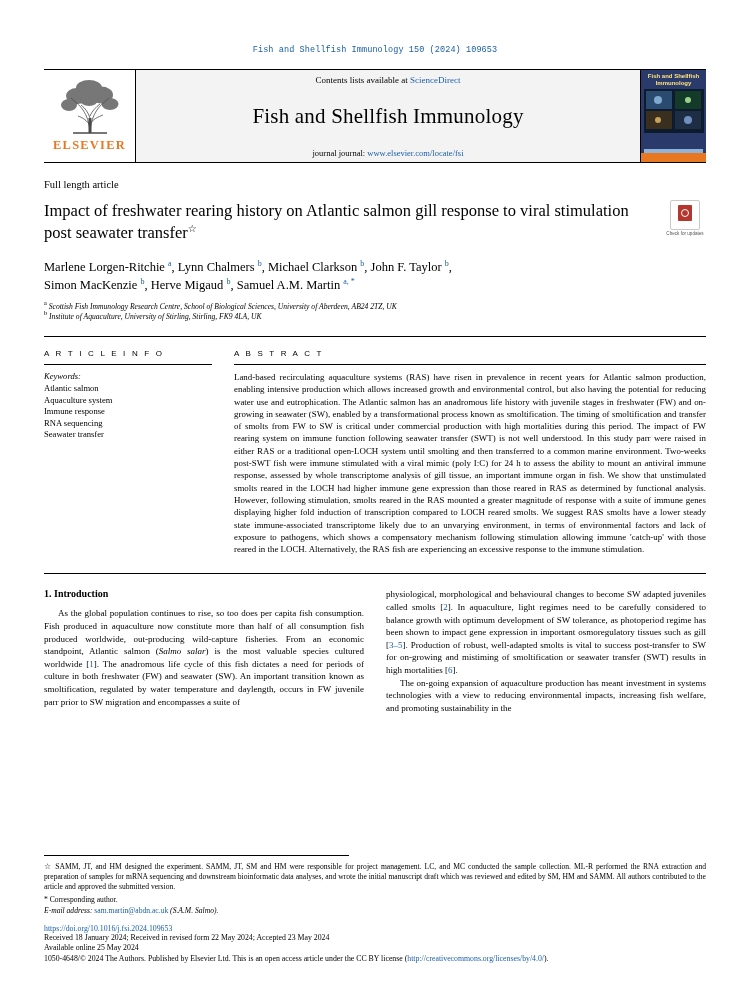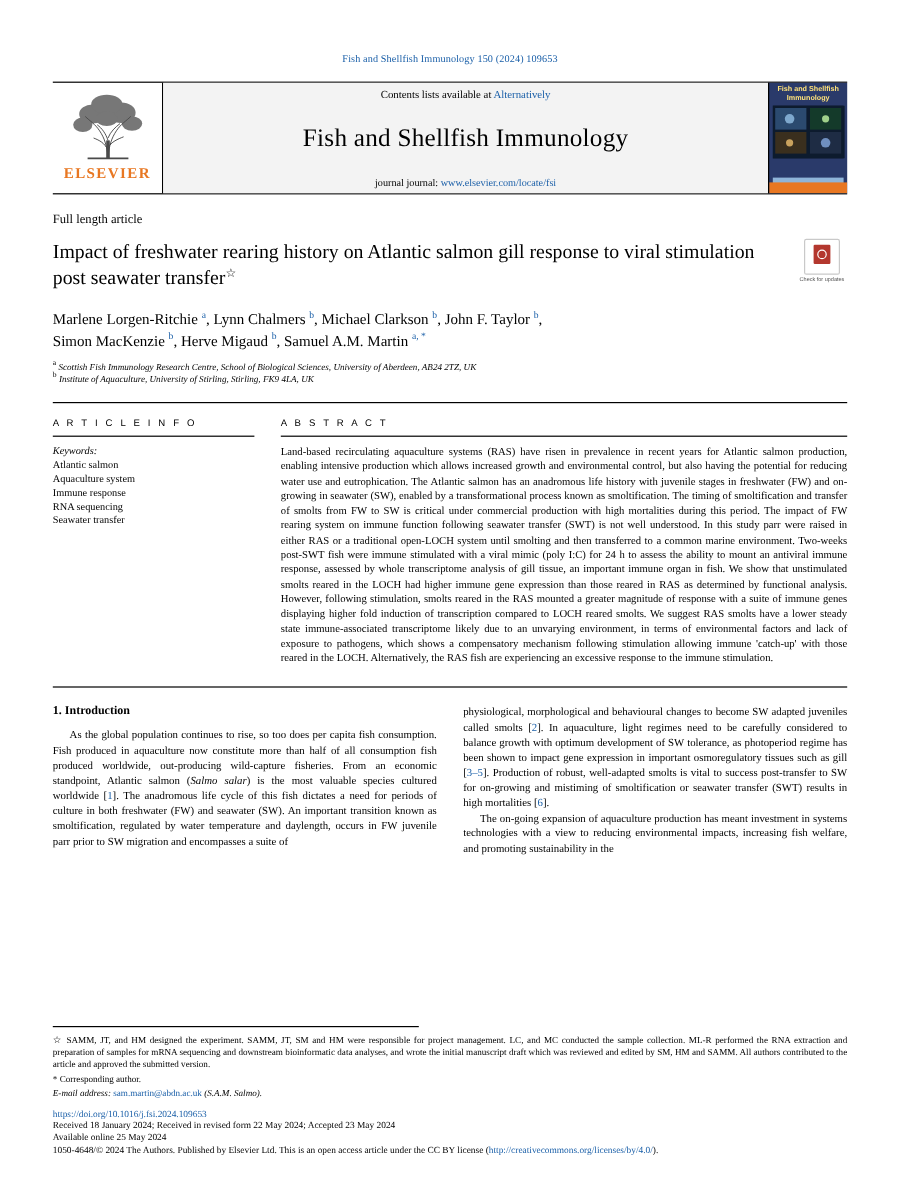--- a/index.html
+++ b/index.html
@@ -24,20 +24,21 @@
   }
   .journal-line {
     text-align: center;
     font-size: 8.5px;
     color: #1a5fa8;
     padding-top: 44px;
     letter-spacing: 0.1px;
   }
   .journal-line .jrnl {
     color: #1a5fa8;
+    font-family: Liberation Mono, monospace;
   }
   
   .masthead {
     margin: 14px 44px 0 44px;
     border-top: 1px solid #000;
     border-bottom: 1px solid #000;
     height: 92px;
     display: flex;
     align-items: stretch;
     box-sizing: content-box;
@@ -320,21 +321,21 @@
           <ellipse cx="36" cy="26" rx="9" ry="6"></ellipse>
         </g>
         <rect x="35.5" y="44" width="3" height="15" fill="#4a4a4a"></rect>
         <path d="M20 59 H54" stroke="#4a4a4a" stroke-width="1.4"></path>
       </svg>
       <div class="elsevier-word">ELSEVIER</div>
     </div>
 
     <div class="masthead-center">
       <div class="contents-line">
-        <span>Contents lists available at </span><a href="#">Alternatively</a>
+        <span>Contents lists available at </span><a href="#">ScienceDirect</a>
       </div>
       <div class="jtitle">Fish and Shellfish Immunology</div>
       <div class="homepage">
         <span>journal journal: </span><a href="#">www.elsevier.com/locate/fsi</a>
       </div>
     </div>
 
     <div class="cover-box">
       <div class="cover-title">Fish and Shellfish Immunology</div>
       <div class="cover-img">

